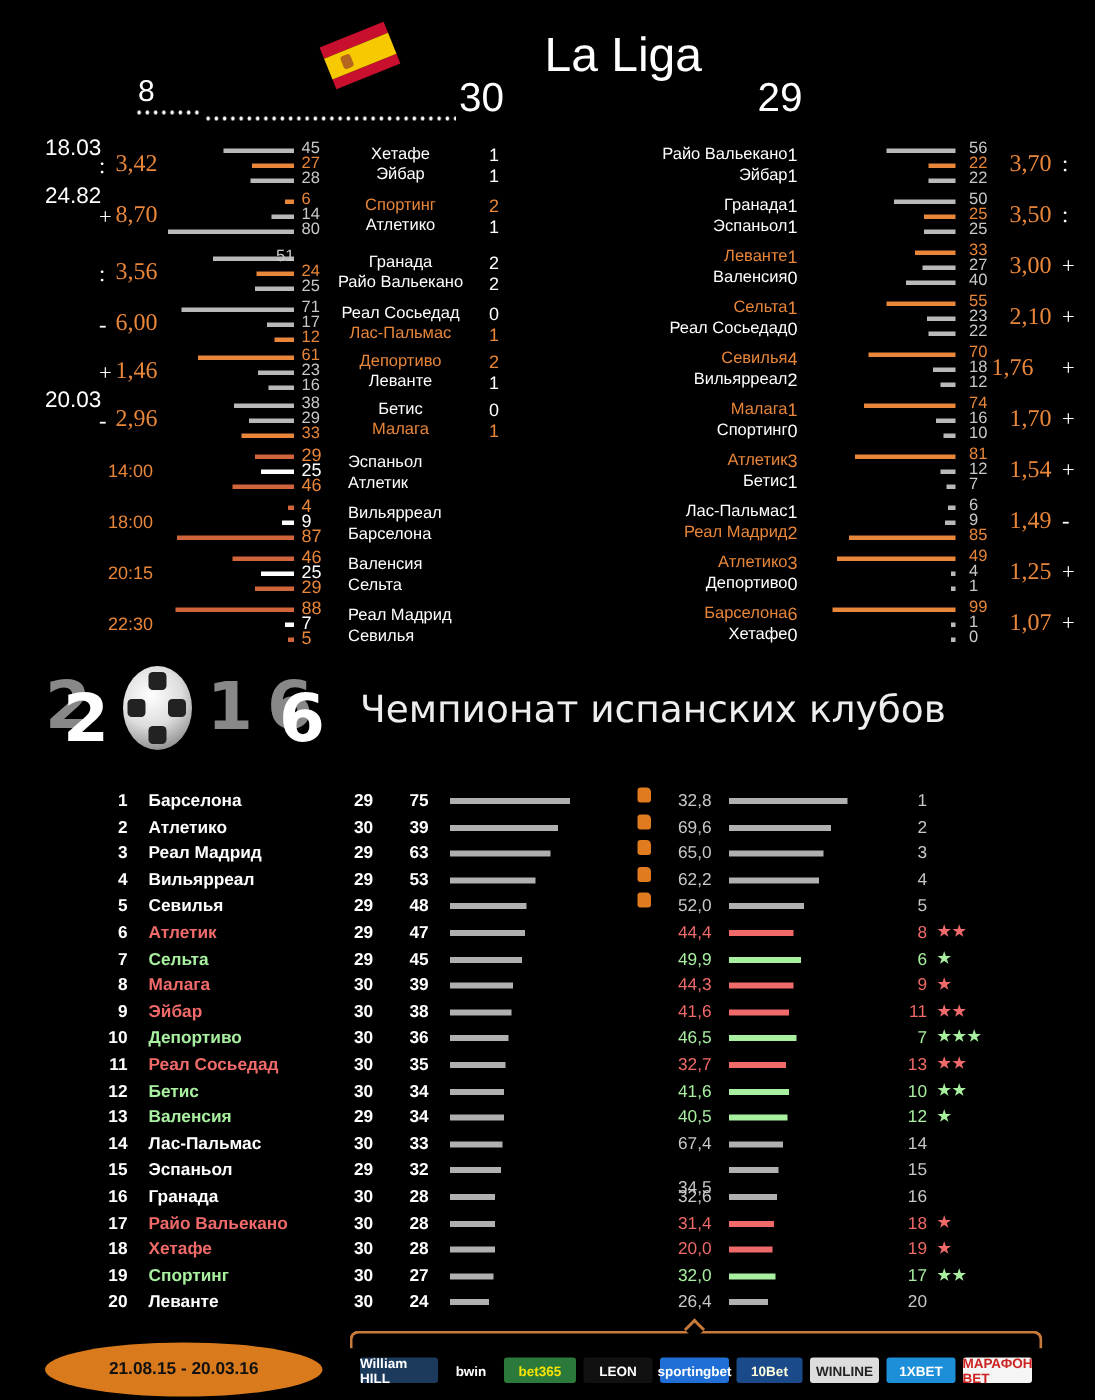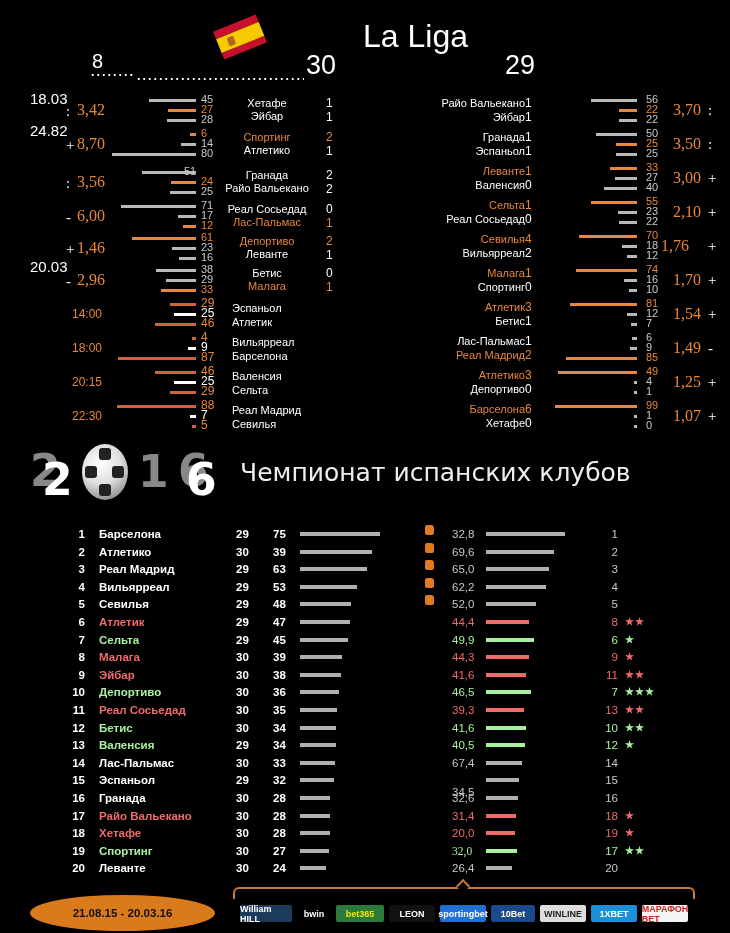--- a/index.html
+++ b/index.html
@@ -495,21 +495,21 @@
       <span class="c-bar2" style="width: 45.105px; background: rgb(168, 240, 160);"></span>
       <span class="c-rank" style="color: rgb(168, 240, 160);">7</span>
       <span class="c-stars" style="color: rgb(168, 240, 160);">★★★</span>
     </div>
     <div class="trow" style="top: 701px;">
       <span class="c-pos">11</span>
       <span class="c-team" style="color: rgb(240, 106, 106);">Реал Сосьедад</span>
       <span class="c-g">30</span>
       <span class="c-pts">35</span>
       <span class="c-bar1" style="width: 37.45px;"></span>
-      <span class="c-val" style="color: rgb(240, 106, 106);">39,3</span>
+      <span class="c-val" style="color: rgb(240, 106, 106);">32,7</span>
       <span class="c-bar2" style="width: 38.121px; background: rgb(240, 106, 106);"></span>
       <span class="c-rank" style="color: rgb(240, 106, 106);">13</span>
       <span class="c-stars" style="color: rgb(240, 106, 106);">★★</span>
     </div>
     <div class="trow" style="top: 718.6px;">
       <span class="c-pos">12</span>
       <span class="c-team" style="color: rgb(168, 240, 160);">Бетис</span>
       <span class="c-g">30</span>
       <span class="c-pts">34</span>
       <span class="c-bar1" style="width: 36.38px;"></span>
@@ -580,21 +580,21 @@
       <span class="c-bar2" style="width: 29.1px; background: rgb(240, 106, 106);"></span>
       <span class="c-rank" style="color: rgb(240, 106, 106);">19</span>
       <span class="c-stars" style="color: rgb(240, 106, 106);">★</span>
     </div>
     <div class="trow" style="top: 841.8px;">
       <span class="c-pos">19</span>
       <span class="c-team" style="color: rgb(168, 240, 160);">Спортинг</span>
       <span class="c-g">30</span>
       <span class="c-pts">27</span>
       <span class="c-bar1" style="width: 28.89px;"></span>
-      <span class="c-val" style="color: rgb(168, 240, 160); font-family: Liberation Serif, serif;">32,0</span>
+      <span class="c-val" style="color: rgb(168, 240, 160);">32,0</span>
       <span class="c-bar2" style="width: 31.04px; background: rgb(168, 240, 160);"></span>
       <span class="c-rank" style="color: rgb(168, 240, 160);">17</span>
       <span class="c-stars" style="color: rgb(168, 240, 160);">★★</span>
     </div>
     <div class="trow" style="top: 859.4px;">
       <span class="c-pos">20</span>
       <span class="c-team" style="color: rgb(255, 255, 255);">Леванте</span>
       <span class="c-g">30</span>
       <span class="c-pts">24</span>
       <span class="c-bar1" style="width: 25.68px;"></span>

